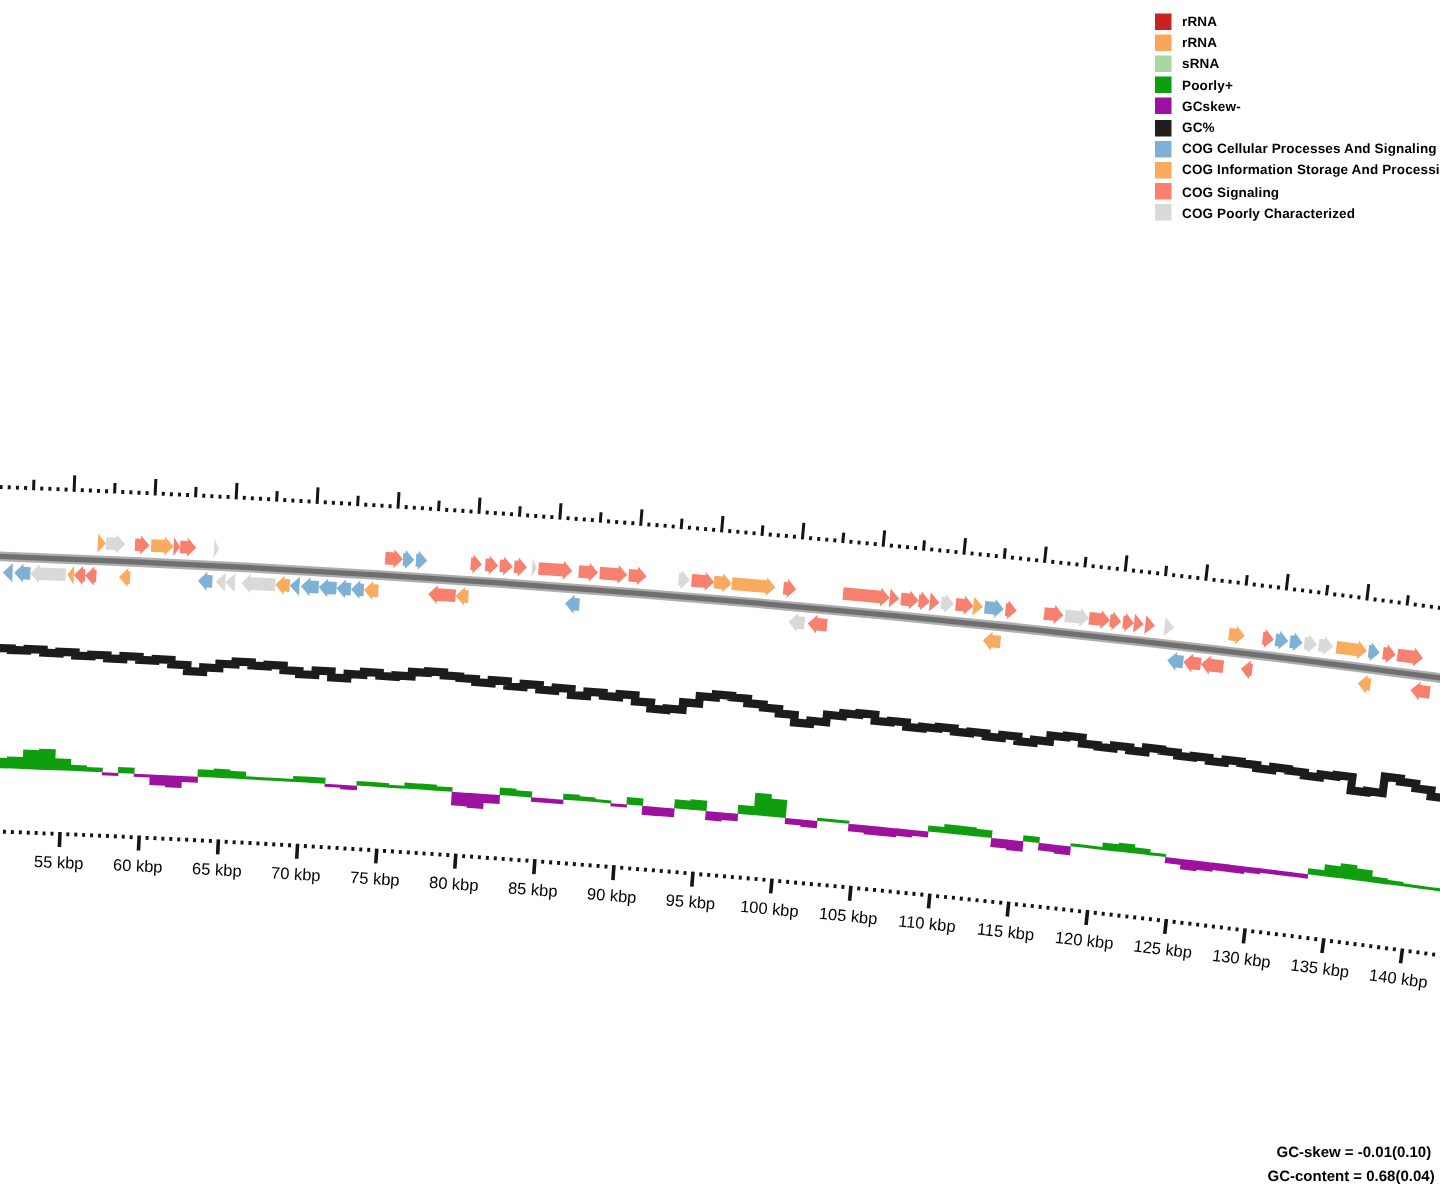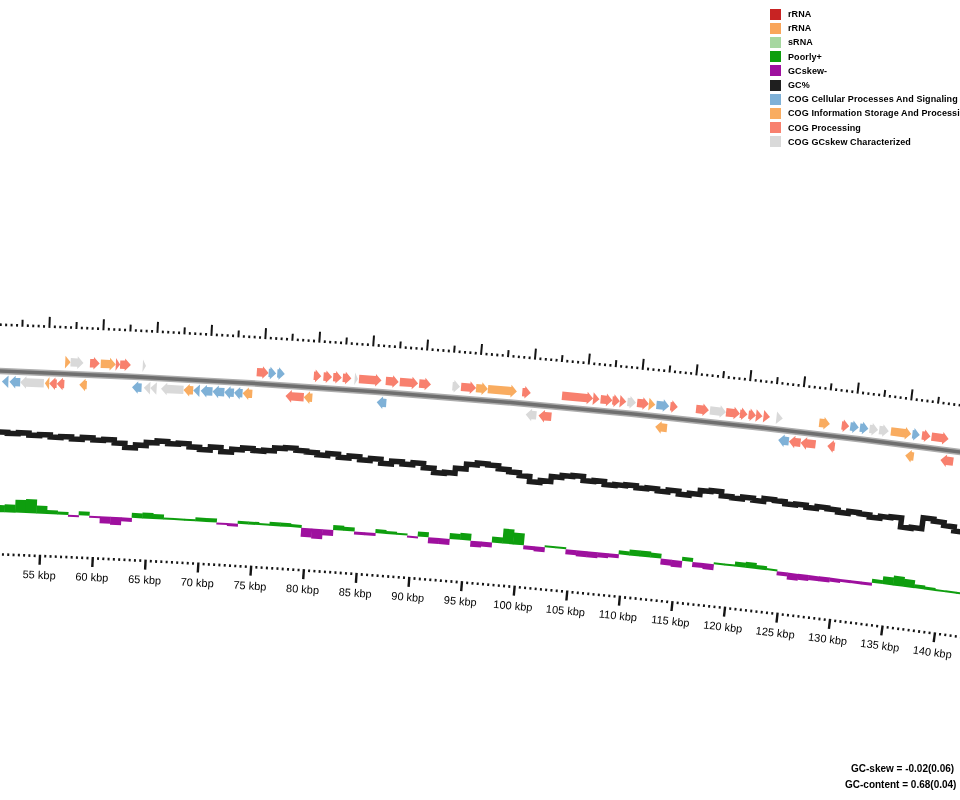--- a/index.html
+++ b/index.html
@@ -619,23 +619,23 @@
     <div class="legend-row">
         <span class="swatch" style="background: rgb(127, 177, 215);"></span>
         <span class="legend-label">COG Cellular Processes And Signaling</span>
       </div>
     <div class="legend-row">
         <span class="swatch" style="background: rgb(249, 172, 96);"></span>
         <span class="legend-label">COG Information Storage And Processing</span>
       </div>
     <div class="legend-row">
         <span class="swatch" style="background: rgb(248, 128, 110);"></span>
-        <span class="legend-label">COG Processing</span>
+        <span class="legend-label">COG Signaling</span>
       </div>
     <div class="legend-row">
         <span class="swatch" style="background: rgb(217, 217, 217);"></span>
-        <span class="legend-label">COG GCskew Characterized</span>
+        <span class="legend-label">COG Poorly Characterized</span>
       </div>
   </div>
 
-  <div class="stat" id="stat-skew">GC-skew = -0.02(0.06)</div>
+  <div class="stat" id="stat-skew">GC-skew = -0.01(0.10)</div>
   <div class="stat" id="stat-gc">GC-content = 0.68(0.04)</div>
 </div>
 
 </body></html>

